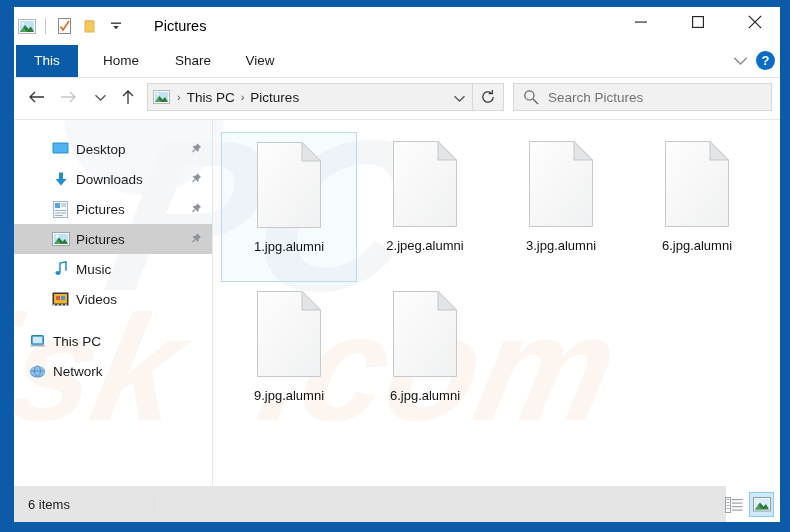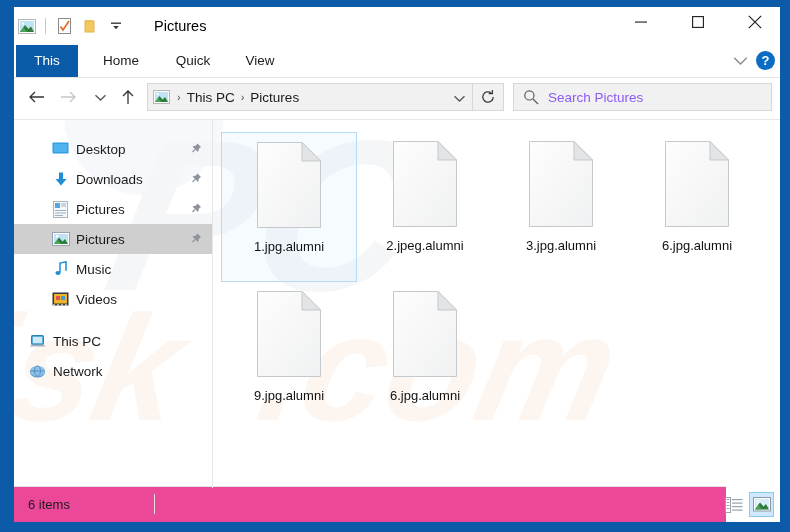--- a/index.html
+++ b/index.html
@@ -196,21 +196,21 @@
     display: flex;
     align-items: center;
   }
   #search-icon {
     width: 22px; height: 20px;
     margin-left: 6px;
     display: inline-flex; align-items: center; justify-content: center;
   }
   #search-ph {
     font-size: 13.5px;
-    color: #8b5cf6;
+    color: #737373;
     margin-left: 6px;
   }
 
   
   #content {
     position: absolute;
     left: 0; top: 112px;
     width: 766px; height: 368px;
     background: #ffffff;
     border-top: 1px solid #e8e8e8;
@@ -307,21 +307,21 @@
     font-size: 13px;
     color: #111111;
     white-space: nowrap;
   }
 
   
   #statusbar {
     position: absolute;
     left: 0; bottom: 0;
     width: 712px; height: 35px;
-    background: #ec4899;
+    background: #e5e5e5;
     border-top: 1px solid #e4e4e4;
   }
   #status-count {
     position: absolute;
     left: 14px; top: 0;
     height: 35px; line-height: 35px;
     font-size: 13px;
     color: #1b1b1b;
   }
   #status-sep {
@@ -394,21 +394,21 @@
       <div class="winbtn" id="btn-close">
         <svg width="14" height="14" viewBox="0 0 14 14">
           <path d="M0.8 0.8 L13.2 13.2 M13.2 0.8 L0.8 13.2" stroke="#1b1b1b" stroke-width="1.1" fill="none"></path>
         </svg>
       </div>
     </div>
 
     <div id="ribbonbar">
       <div class="rtab" id="tab-file">This</div>
       <div class="rtab" id="tab-home">Home</div>
-      <div class="rtab" id="tab-share">Quick</div>
+      <div class="rtab" id="tab-share">Share</div>
       <div class="rtab" id="tab-view">View</div>
 
       <div id="ribbon-collapse">
         <svg width="15" height="10" viewBox="0 0 15 10">
           <path d="M1.2 1.8 L7.5 8 L13.8 1.8" fill="none" stroke="#888888" stroke-width="1.3"></path>
         </svg>
       </div>
       <div id="ribbon-help">?</div>
     </div>
 

